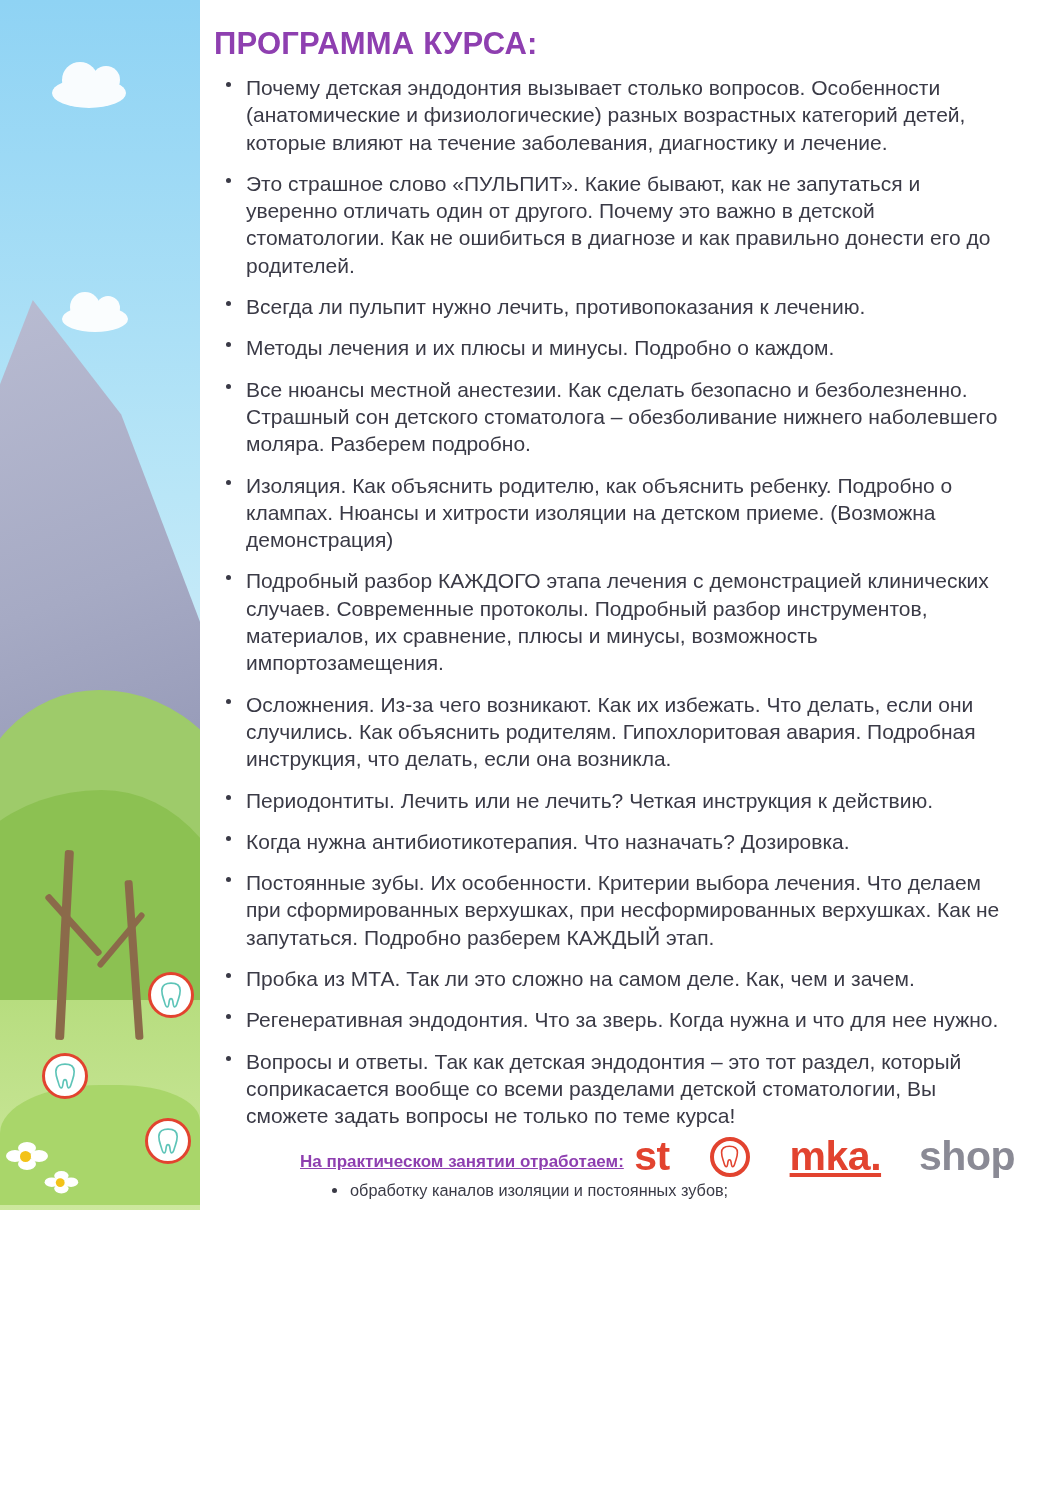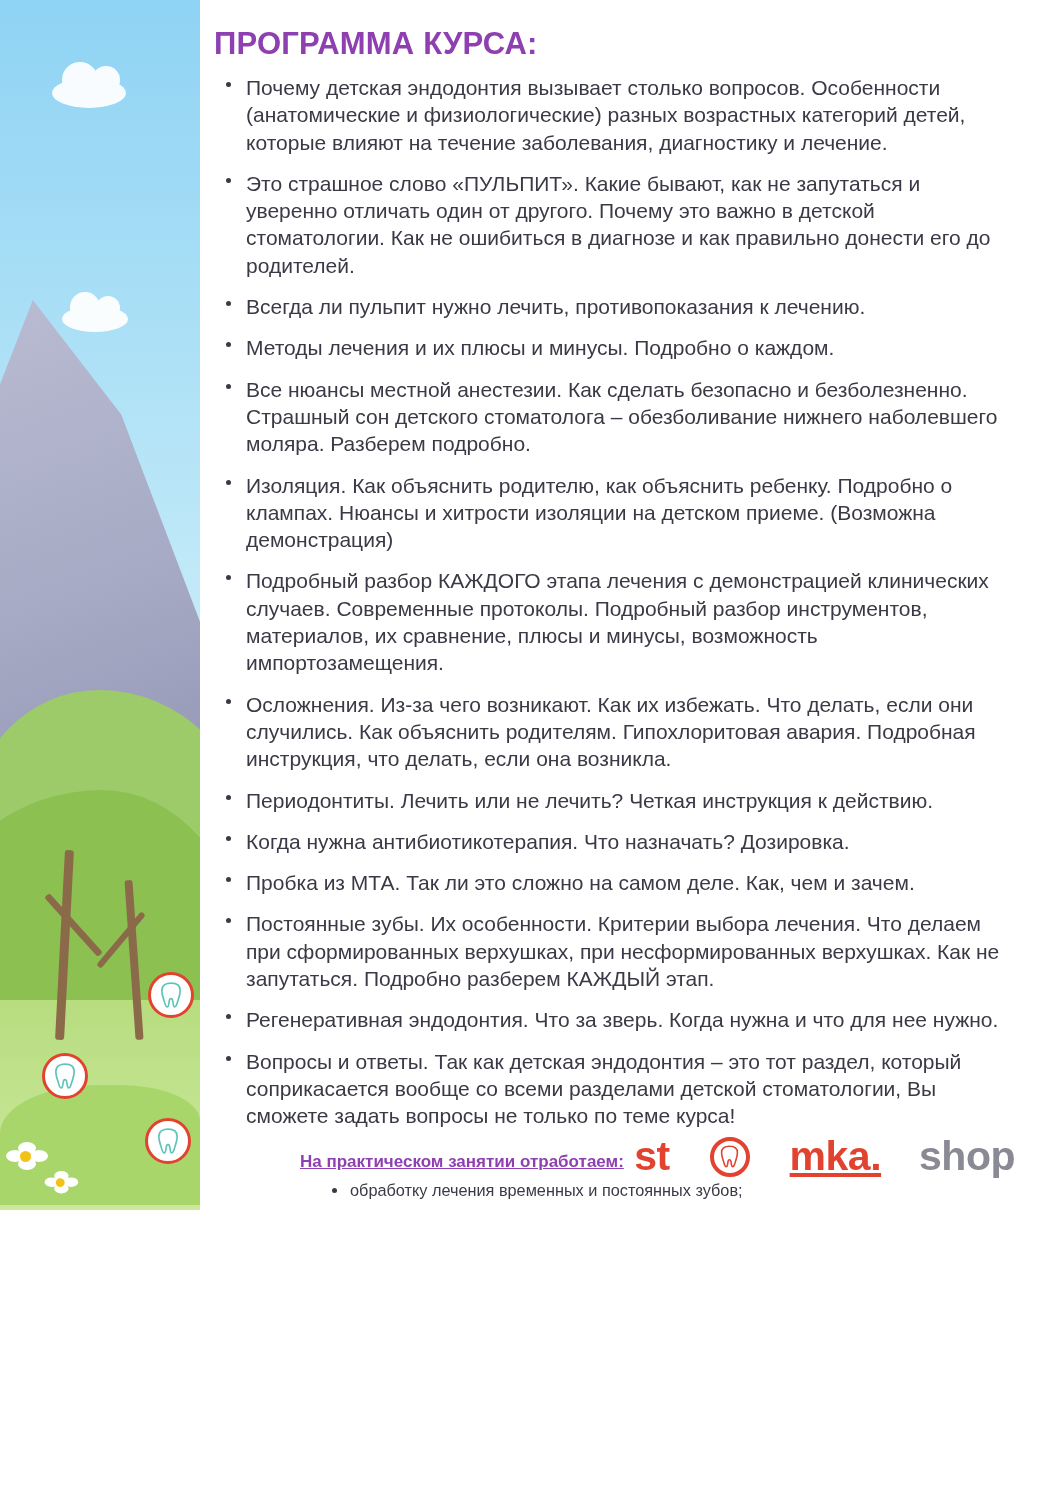--- a/index.html
+++ b/index.html
@@ -407,30 +407,30 @@
       <li>Почему детская эндодонтия вызывает столько вопросов. Особенности (анатомические и физиологические) разных возрастных категорий детей, которые влияют на течение заболевания, диагностику и лечение.</li>
       <li>Это страшное слово «ПУЛЬПИТ». Какие бывают, как не запутаться и уверенно отличать один от другого. Почему это важно в детской стоматологии. Как не ошибиться в диагнозе и как правильно донести его до родителей.</li>
       <li>Всегда ли пульпит нужно лечить, противопоказания к лечению.</li>
       <li>Методы лечения и их плюсы и минусы. Подробно о каждом.</li>
       <li>Все нюансы местной анестезии. Как сделать безопасно и безболезненно. Страшный сон детского стоматолога – обезболивание нижнего наболевшего моляра. Разберем подробно.</li>
       <li>Изоляция. Как объяснить родителю, как объяснить ребенку. Подробно о клампах. Нюансы и хитрости изоляции на детском приеме. (Возможна демонстрация)</li>
       <li>Подробный разбор КАЖДОГО этапа лечения с демонстрацией клинических случаев. Современные протоколы. Подробный разбор инструментов, материалов, их сравнение, плюсы и минусы, возможность импортозамещения.</li>
       <li>Осложнения. Из-за чего возникают. Как их избежать. Что делать, если они случились. Как объяснить родителям. Гипохлоритовая авария. Подробная инструкция, что делать, если она возникла.</li>
       <li>Периодонтиты. Лечить или не лечить? Четкая инструкция к действию.</li>
       <li>Когда нужна антибиотикотерапия. Что назначать? Дозировка.</li>
+      <li>Постоянные зубы. Их особенности. Критерии выбора лечения. Что делаем при сформированных верхушках, при несформированных верхушках. Как не запутаться. Подробно разберем КАЖДЫЙ этап.</li>
       <li>Пробка из МТА. Так ли это сложно на самом деле. Как, чем и зачем.</li>
-      <li>Постоянные зубы. Их особенности. Критерии выбора лечения. Что делаем при сформированных верхушках, при несформированных верхушках. Как не запутаться. Подробно разберем КАЖДЫЙ этап.</li>
       <li>Регенеративная эндодонтия. Что за зверь. Когда нужна и что для нее нужно.</li>
       <li>Вопросы и ответы. Так как детская эндодонтия – это тот раздел, который соприкасается вообще со всеми разделами детской стоматологии, Вы сможете задать вопросы не только по теме курса!</li>
     </ul>
 
     <div class="practice">
       <h2>На практическом занятии отработаем:</h2>
       <ul class="practice-list">
-        <li>обработку лечения временных и постоянных зубов;</li>
+        <li>обработку каналов изоляции и постоянных зубов;</li>
         <li>пломбировку каналов временных и постоянных зубов;</li>
         <li>постановку пробки из МТА;</li>
       </ul>
     </div>
   </div>
 
   <div class="logo">
     <span class="st">st</span>
     <span class="tooth-o">
       <span class="ring"></span>

